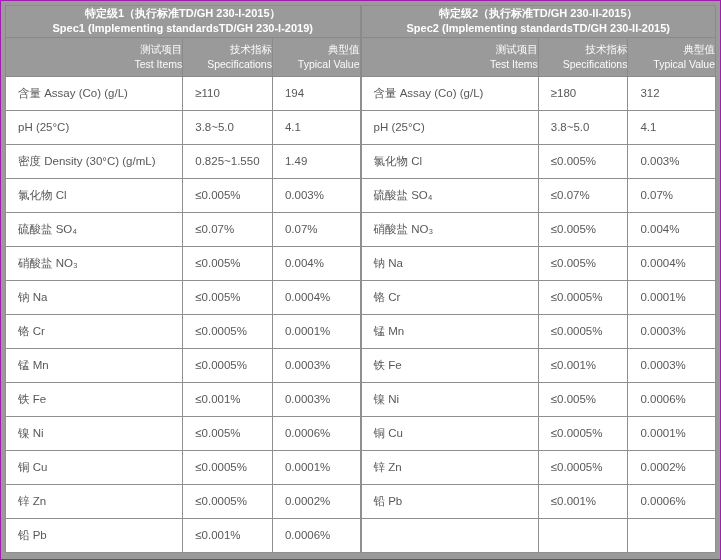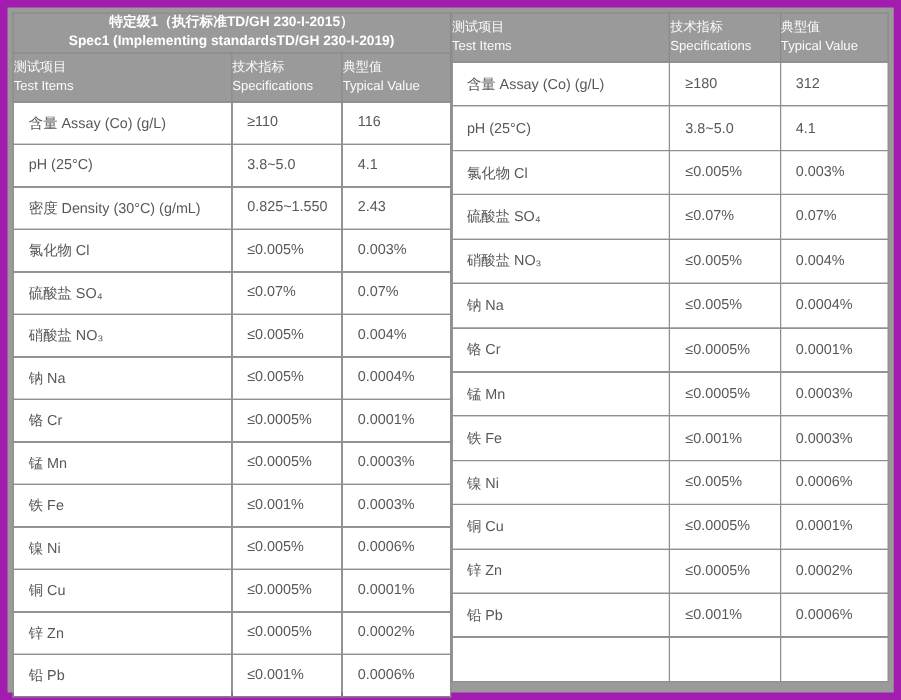--- a/index.html
+++ b/index.html
@@ -5,21 +5,21 @@
   * { margin: 0; padding: 0; box-sizing: border-box; }
   html, body {
     width: 721px; height: 560px;
     background: #ffffff;
     font-family: "Liberation Sans", "DejaVu Sans", sans-serif;
     overflow: hidden;
   }
   .frame {
     width: 721px; height: 560px;
     background: #9a9a9a;
-    border: 6px solid #a21caf;
+    border: 1px solid #a21caf;
     padding: 4px 4px 8px 4px;
     display: flex;
   }
   table.spec-table {
     width: 50%;
     height: 100%;
     border-collapse: collapse;
     table-layout: fixed;
   }
   th, td { border: 1px solid #8f8f8f; }
@@ -34,21 +34,21 @@
     line-height: 1.4;
     vertical-align: middle;
   }
   th.col-head {
     height: 39px;
     background: #9a9a9a;
     border-color: #8a8a8a;
     color: #fbfbfb;
     font-size: 10.5px;
     font-weight: normal;
-    text-align: left;
+    text-align: right;
     line-height: 1.45;
     vertical-align: middle;
   }
   tbody td {
     height: 34px;
     background: #ffffff;
     color: #57585a;
     font-size: 11.5px;
     text-align: left;
     vertical-align: middle;
@@ -88,33 +88,33 @@
           <div>典型值</div>
           <div>Typical Value</div>
         </th>
       </tr>
     </thead>
     <tbody>
 
         <tr>
           <td>含量  Assay (Co)  (g/L)</td>
           <td>≥110</td>
-          <td>116</td>
+          <td>194</td>
         </tr>
 
         <tr>
           <td>pH (25°C)</td>
           <td>3.8~5.0</td>
           <td>4.1</td>
         </tr>
 
         <tr>
           <td>密度  Density (30°C) (g/mL)</td>
           <td>0.825~1.550</td>
-          <td>2.43</td>
+          <td>1.49</td>
         </tr>
 
         <tr>
           <td>氯化物  Cl</td>
           <td>≤0.005%</td>
           <td>0.003%</td>
         </tr>
 
         <tr>
           <td>硫酸盐  SO₄</td>
@@ -179,20 +179,26 @@
   </table>
 
   <table class="spec-table">
     <colgroup>
       <col style="width:50%">
       <col style="width:25.3%">
       <col style="width:24.7%">
     </colgroup>
     <thead>
       <tr>
+        <th class="title-cell" colspan="3">
+          <span>特定级2（执行标准TD/GH 230-II-2015）</span><br>
+          <span>Spec2 (Implementing standardsTD/GH 230-II-2015)</span>
+        </th>
+      </tr>
+      <tr>
         <th class="col-head">
           <div>测试项目</div>
           <div>Test Items</div>
         </th>
         <th class="col-head">
           <div>技术指标</div>
           <div>Specifications</div>
         </th>
         <th class="col-head">
           <div>典型值</div>

